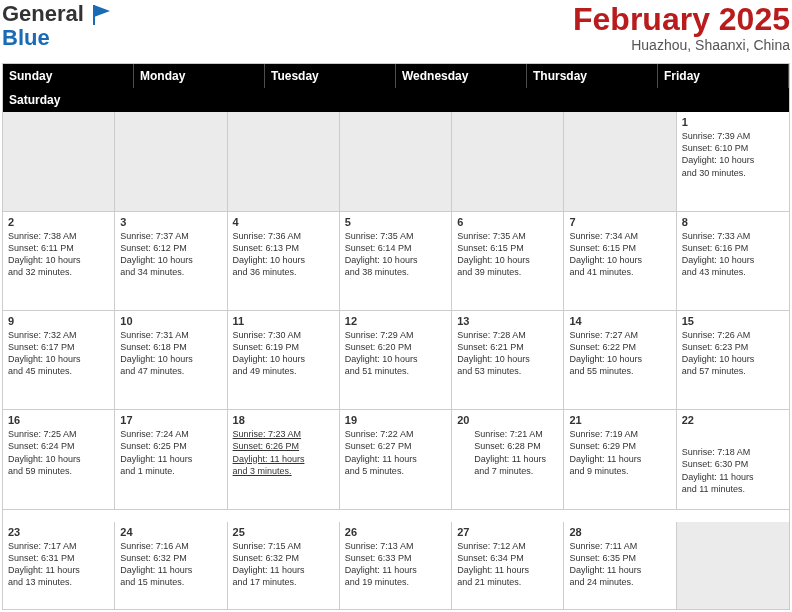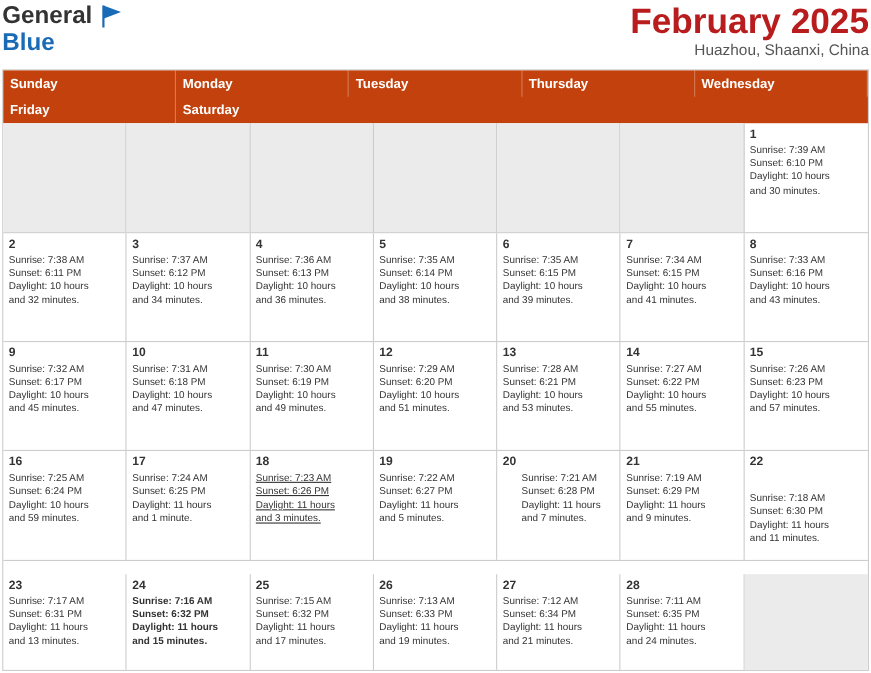--- a/index.html
+++ b/index.html
@@ -53,22 +53,22 @@
       color: #555;
     }
     .calendar {
       flex: 1;
       display: flex;
       flex-direction: column;
       border: 1px solid #ccc;
     }
     .calendar-header {
       display: grid;
-      grid-template-columns: repeat(5, 1fr);
-      background: #c2410c;
+      grid-template-columns: repeat(6, 1fr);
+      background: #000000;
     }
     .cal-header-cell {
       color: #fff;
       font-size: 12px;
       font-weight: bold;
       padding: 5px 6px;
       text-align: left;
       border-right: 1px solid rgba(255,255,255,0.3);
     }
     .cal-header-cell:last-child { border-right: none; }
@@ -129,22 +129,22 @@
       <div class="month-title">February 2025</div>
       <div class="location">Huazhou, Shaanxi, China</div>
     </div>
   </div>
 
   <div class="calendar">
     <div class="calendar-header">
       <div class="cal-header-cell">Sunday</div>
       <div class="cal-header-cell">Monday</div>
       <div class="cal-header-cell">Tuesday</div>
+      <div class="cal-header-cell">Wednesday</div>
       <div class="cal-header-cell">Thursday</div>
-      <div class="cal-header-cell">Wednesday</div>
       <div class="cal-header-cell">Friday</div>
       <div class="cal-header-cell">Saturday</div>
     </div>
     <div class="calendar-body" id="cal-body">
     <div class="calendar-row">
           <div class="cal-cell shaded empty"></div>
           <div class="cal-cell shaded empty"></div>
           <div class="cal-cell shaded empty"></div>
           <div class="cal-cell shaded empty"></div>
           <div class="cal-cell shaded empty"></div>
@@ -313,21 +313,21 @@
         <div class="calendar-row">
           <div class="cal-cell">
             <div class="day-num">23</div>
             <div class="cell-info" style="white-space: pre-line;">Sunrise: 7:17 AM
 Sunset: 6:31 PM
 Daylight: 11 hours
 and 13 minutes.</div>
           </div>
           <div class="cal-cell">
             <div class="day-num">24</div>
-            <div class="cell-info" style="white-space: pre-line; font-weight: bold;">Sunrise: 7:16 AM
+            <div class="cell-info" style="white-space: pre-line;">Sunrise: 7:16 AM
 Sunset: 6:32 PM
 Daylight: 11 hours
 and 15 minutes.</div>
           </div>
           <div class="cal-cell">
             <div class="day-num">25</div>
             <div class="cell-info" style="white-space: pre-line;">Sunrise: 7:15 AM
 Sunset: 6:32 PM
 Daylight: 11 hours
 and 17 minutes.</div>

